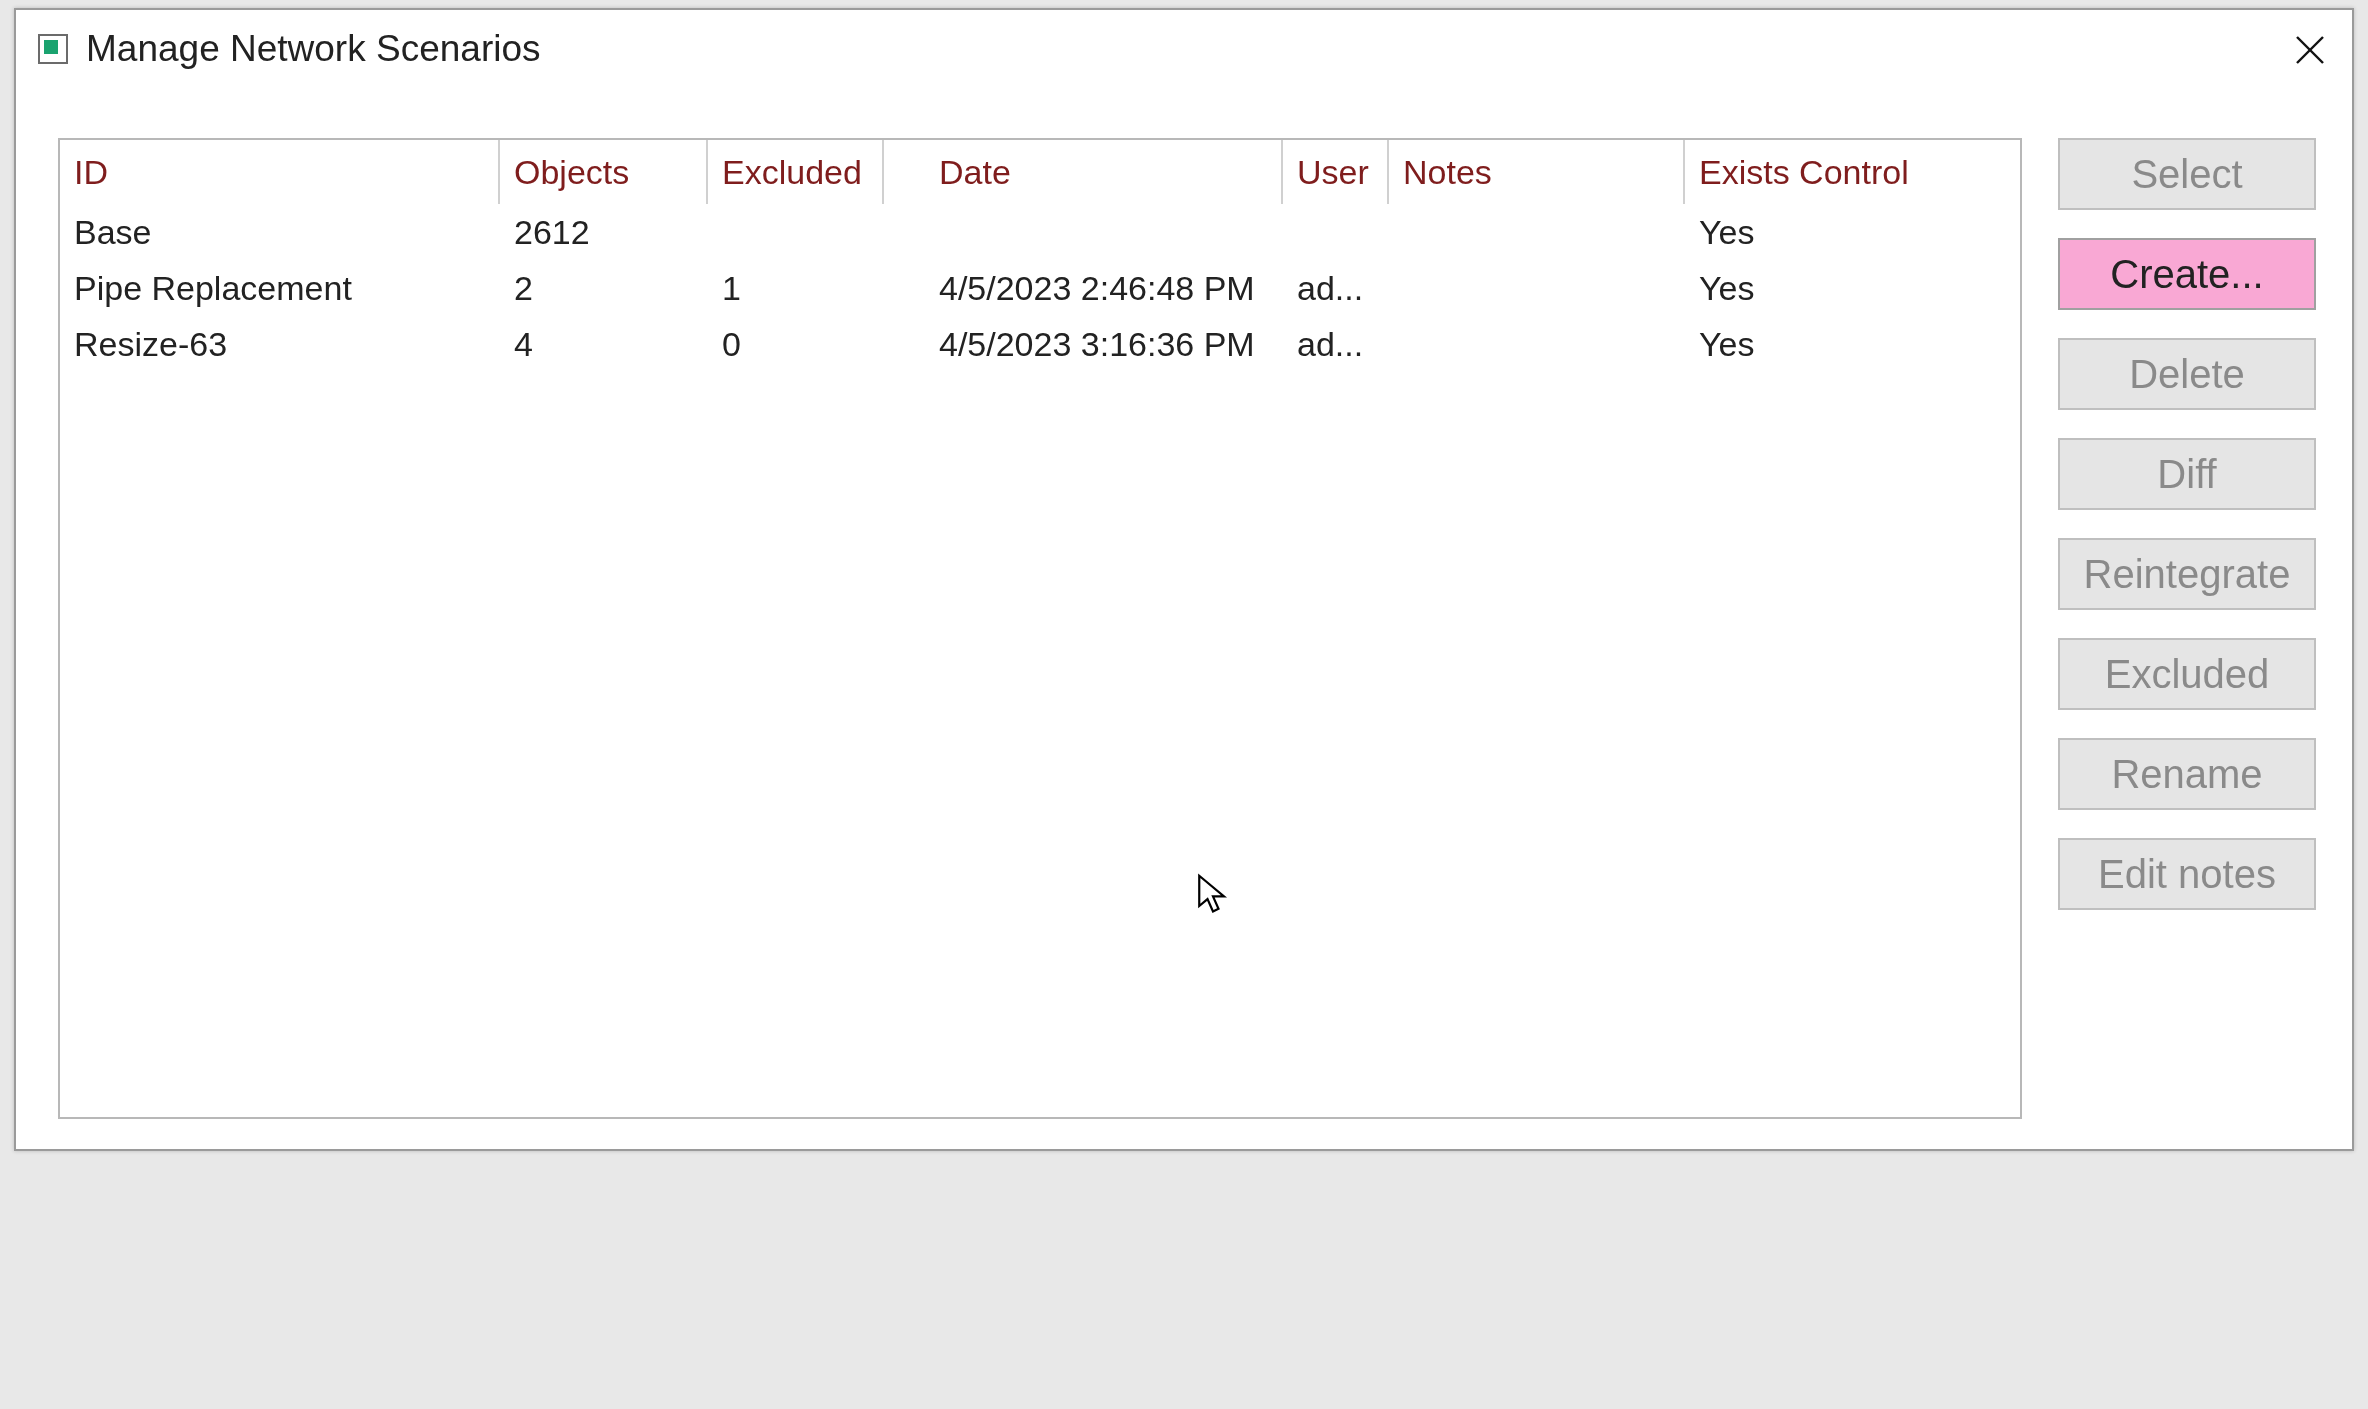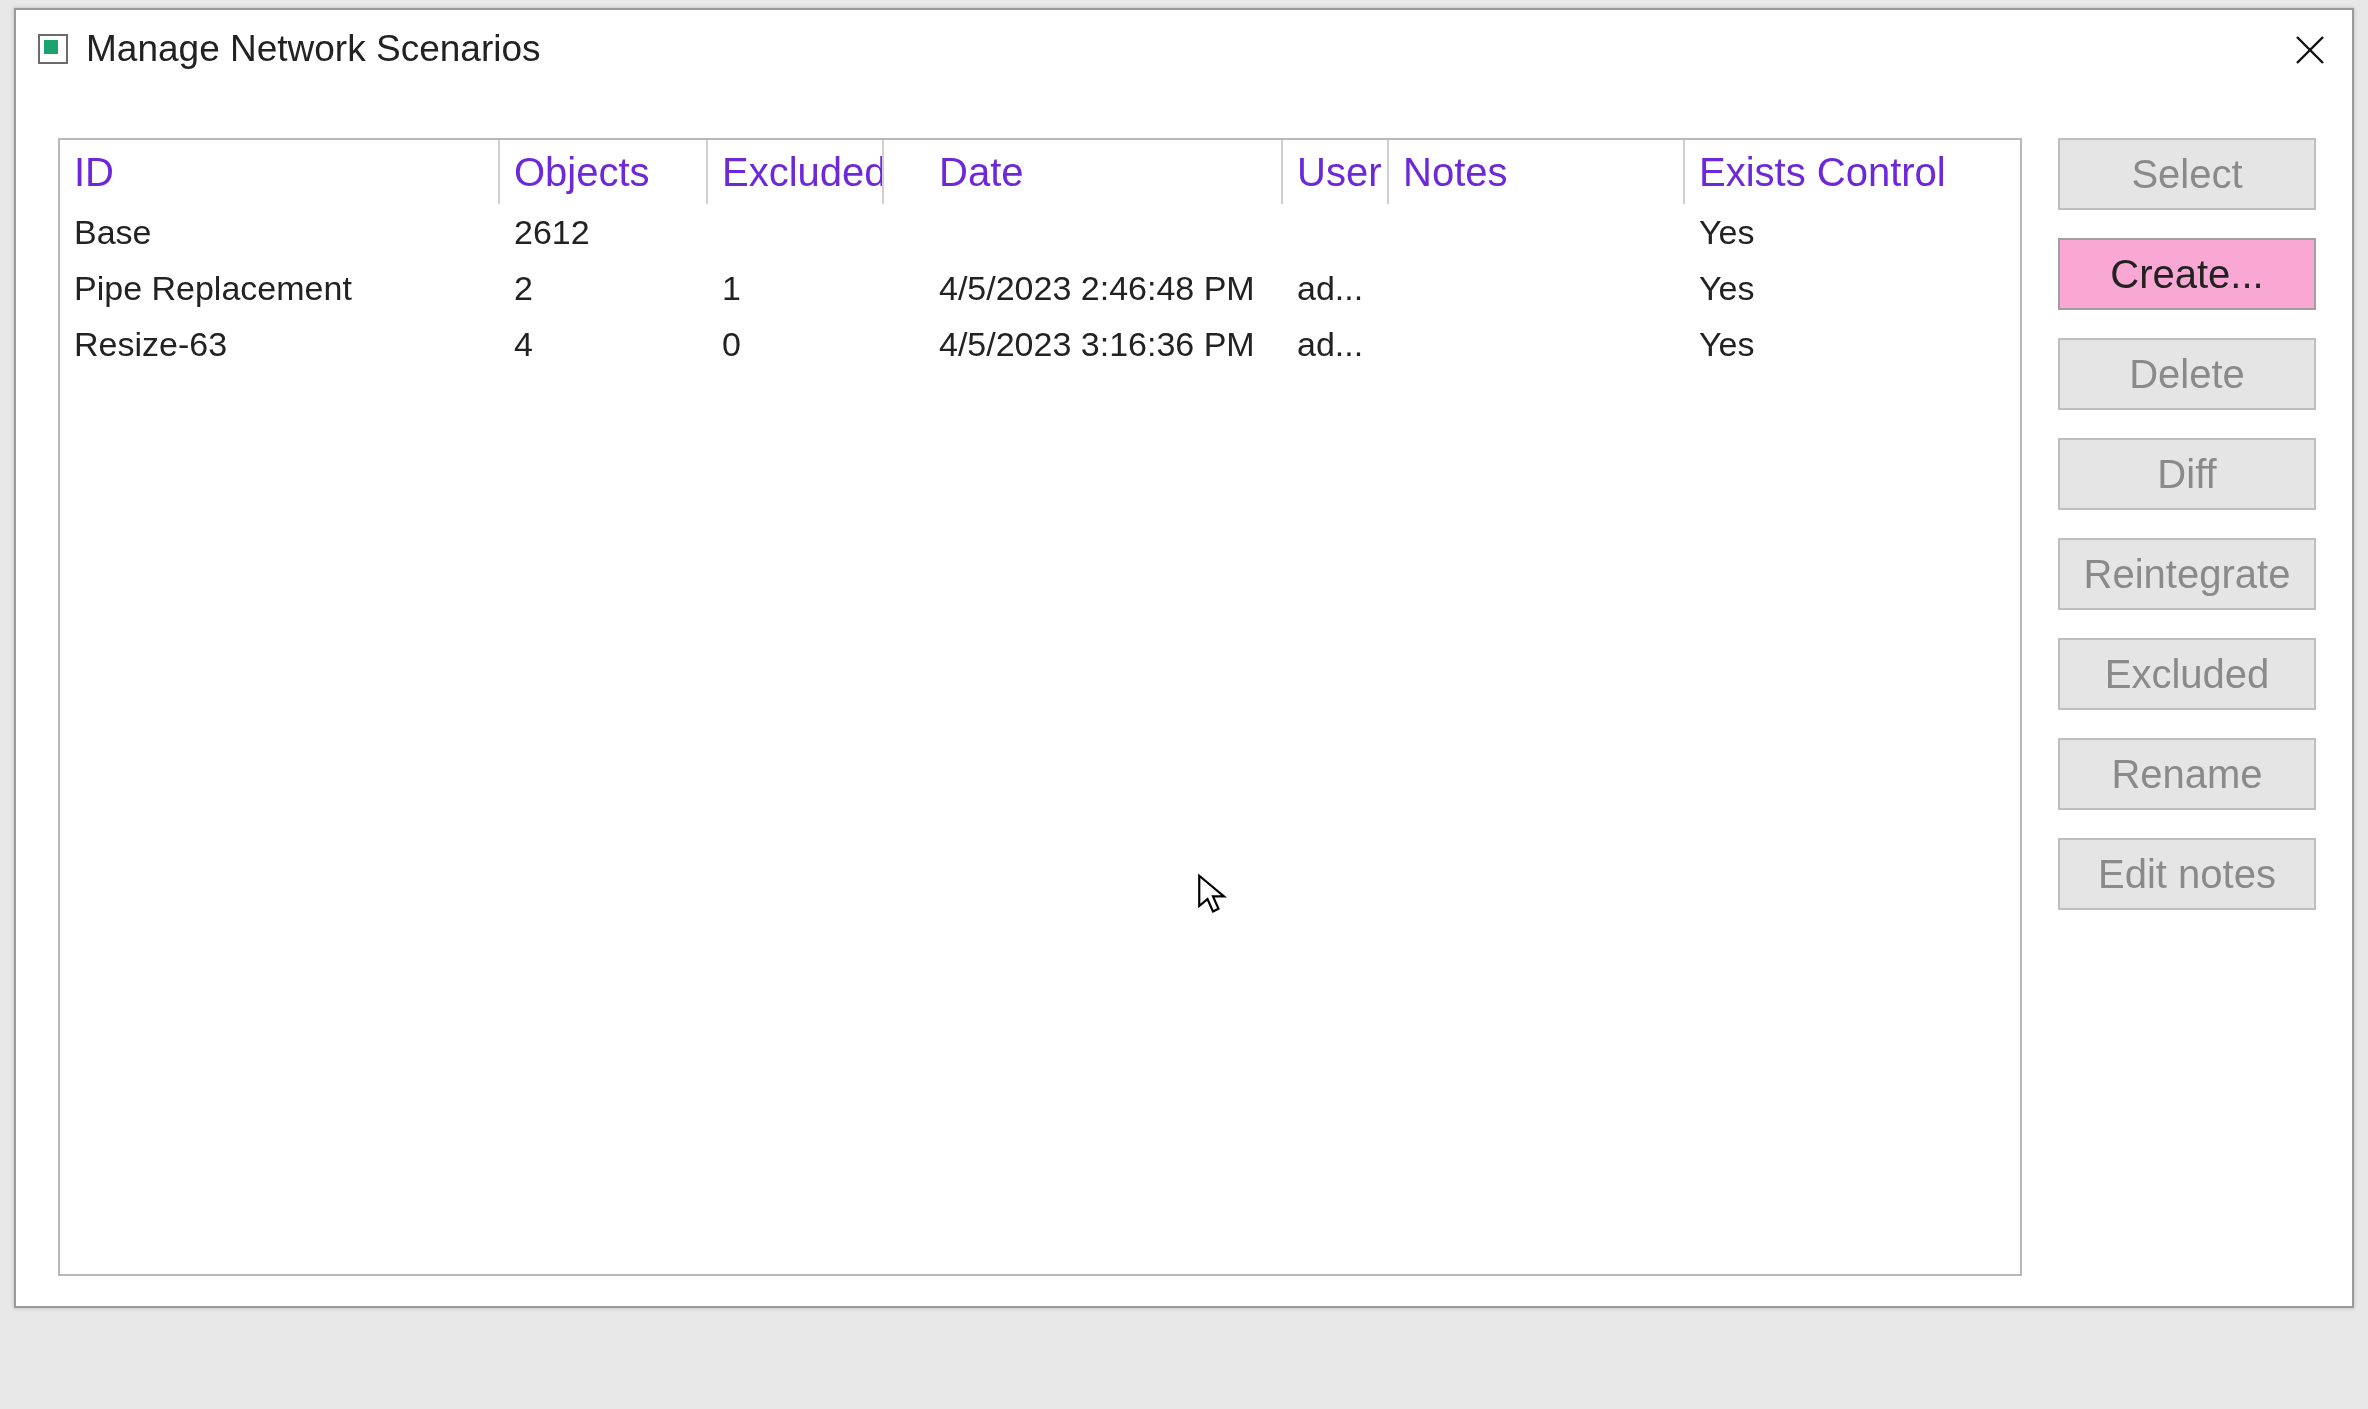--- a/index.html
+++ b/index.html
@@ -6,21 +6,21 @@
   html, body {
     margin: 0; padding: 0;
     width: 2368px; height: 1409px;
     font-family: "Segoe UI", Tahoma, sans-serif;
     background: #e8e8e8;
     overflow: hidden;
   }
   .dialog {
     position: absolute;
     left: 14px; top: 8px;
-    width: 2340px; height: 1300px;
+    width: 2340px; height: 1143px;
     background: #ffffff;
     border: 2px solid #9a9a9a;
     box-shadow: 0 0 4px rgba(0,0,0,0.2);
   }
   .titlebar {
     height: 78px;
     display: flex;
     align-items: center;
     position: relative;
     padding-left: 22px;
@@ -61,22 +61,22 @@
     right: 330px;
     bottom: 30px;
     border: 2px solid #b8b8b8;
     background: #ffffff;
     display:flex; flex-direction:column;
   }
   .grid-header {
     display:flex;
     height: 64px;
     align-items:center;
-    font-size: 40px;
-    color: #6d28d9;
+    font-size: 34px;
+    color: #7f1d1d;
     border-bottom: 0;
   }
   .col-divider { border-right: 2px solid #d0d0d0; height: 100%; display:flex; align-items:center; }
   .grid-row {
     display:flex;
     height: 56px;
     align-items:center;
     font-size: 34px;
     color: #222;
   }

